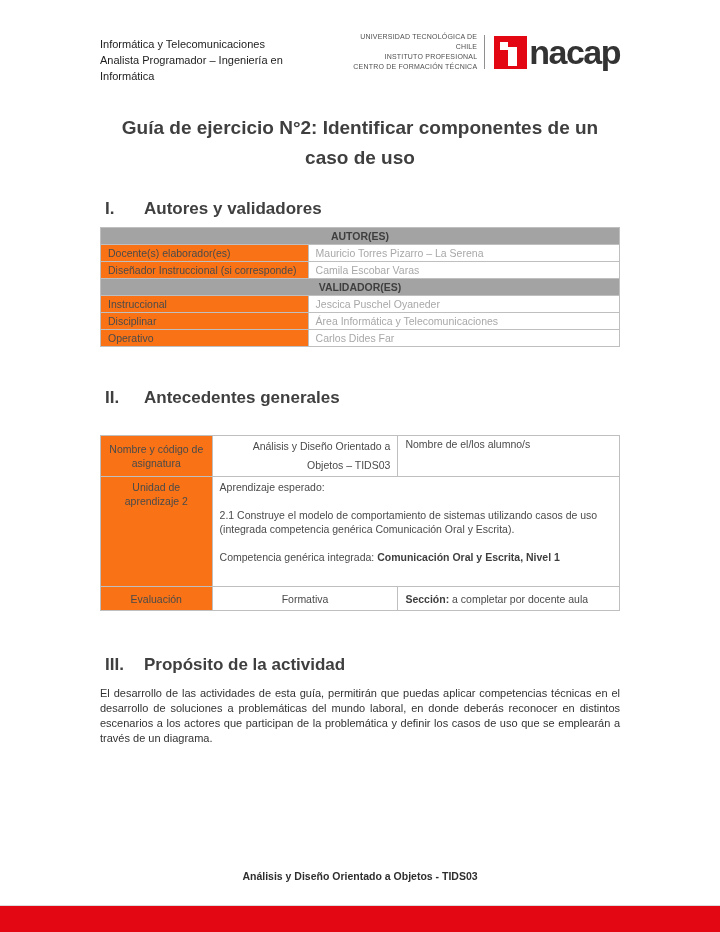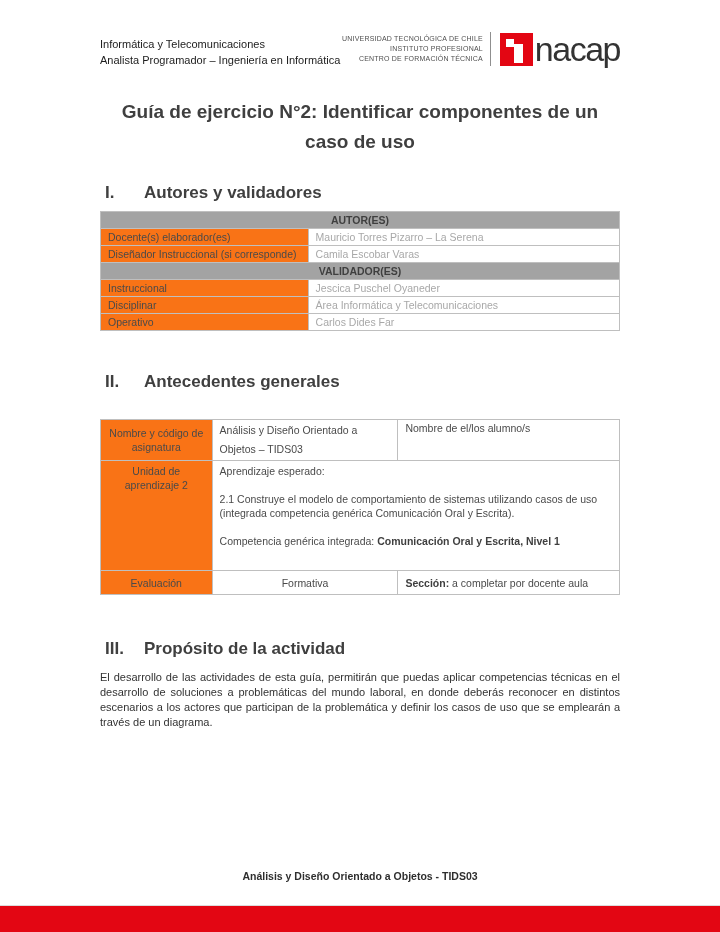--- a/index.html
+++ b/index.html
@@ -13,40 +13,40 @@
   
   .header { display:flex; justify-content:space-between; align-items:flex-start; padding-top:32px; }
   .dept { font-size:11px; line-height:16px; color:#1c1c1c; padding-top:4px; }
   .brand { display:flex; align-items:center; }
   .uni { font-size:7px; line-height:10px; text-align:right; color:#4f4f4f; letter-spacing:.2px; }
   .brand-divider { width:1px; height:34px; background:#8f8f8f; margin:0 9px 0 7px; }
   .logo { display:flex; align-items:center; }
   .logo-mark { width:33px; height:33px; background:#e30613; position:relative; flex-shrink:0; }
   .logo-dot  { position:absolute; left:6px; top:6px; width:8px; height:8px; background:#fff; }
   .logo-stem { position:absolute; left:14px; top:11px; width:9px; height:19px; background:#fff; }
-  .logo-word { font-size:34px; font-weight:normal; color:#333333; letter-spacing:-1.5px; line-height:33px; margin-left:2px; }
+  .logo-word { font-size:34px; font-weight:bold; color:#333333; letter-spacing:-1.5px; line-height:33px; margin-left:2px; }
 
   
   .doc-title { margin-top:29px; text-align:center; font-size:19px; font-weight:bold; color:#3f3f3f; line-height:30px; }
   .sec-heading { display:flex; font-size:17px; font-weight:bold; color:#3f3f3f; line-height:22px; }
   .sec-num { width:44px; flex-shrink:0; padding-left:5px; }
   .sec-1 { margin-top:25px; }
   .sec-2 { margin-top:40px; }
   .sec-3 { margin-top:43px; }
 
   
   table { width:100%; border-collapse:collapse; font-size:10.5px; table-layout:fixed; }
   td { border:1px solid #bfbfbf; padding:1px 7px; vertical-align:top; line-height:14px; color:#4a4a4a; }
   .hdr { background:#a3a3a3; text-align:center; font-weight:bold; color:#3f3f3f; }
   .lbl { background:#f97316; }
   .val { color:#a8a8a8; }
   .t1 { margin-top:7px; }
   .t2 { margin-top:26px; }
   .t2 .lbl { text-align:center; }
-  .t2 .cell-mid { text-align:left; vertical-align:middle; line-height:19px; }
+  .t2 .cell-mid { text-align:right; vertical-align:middle; line-height:19px; }
   .t2 .row1 td { height:40px; }
   .t2 .row1 .lbl { vertical-align:middle; }
   .t2 .row2 td { height:110px; padding-top:3px; }
   .t2 .row2 .body-cell div { margin-bottom:14px; }
   .t2 .row3 td { height:24px; vertical-align:middle; }
   .t2 .row3 .lbl, .t2 .row3 .cell-center { text-align:center; }
   b.inline { color:#3f3f3f; }
 
   
   .purpose { margin-top:10px; font-size:11px; line-height:15px; text-align:justify; color:#333; }

